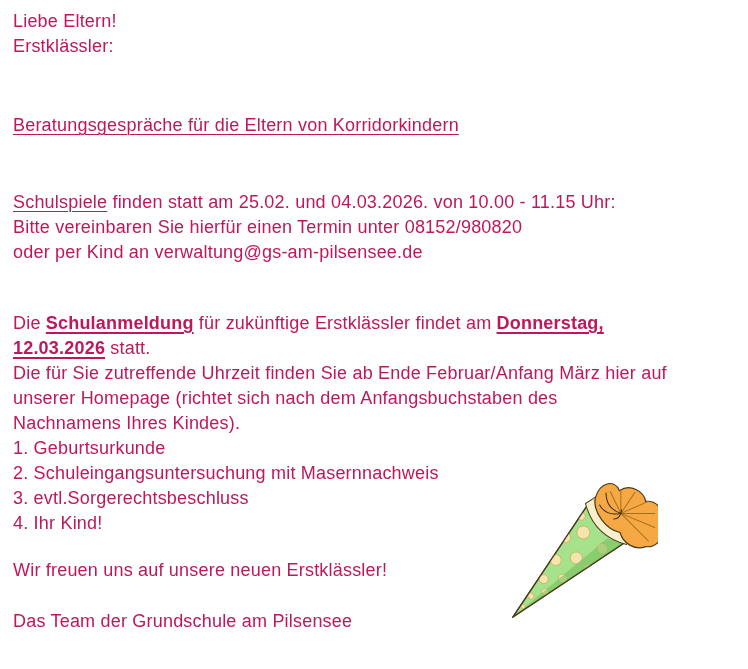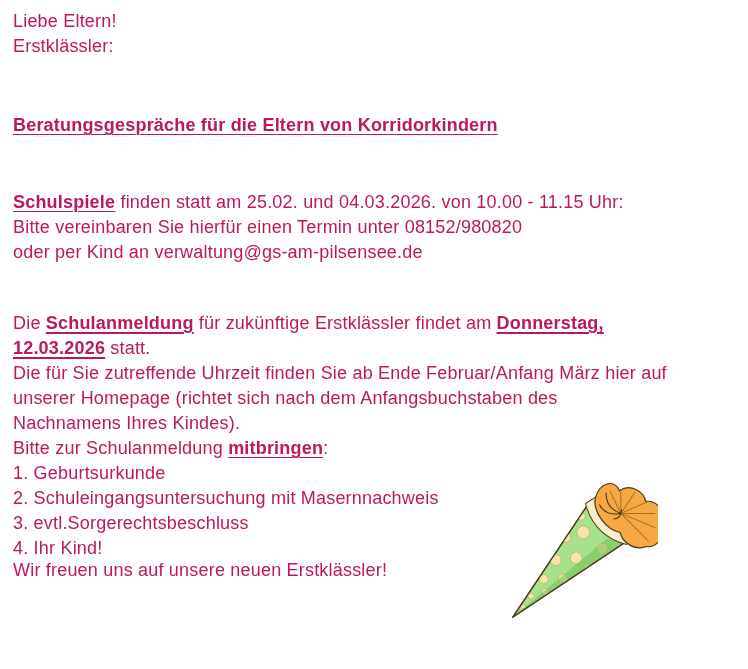--- a/index.html
+++ b/index.html
@@ -8,21 +8,21 @@
     width:748px; height:669px;
     background:#ffffff;
     overflow:hidden;
     font-family:"Liberation Sans","DejaVu Sans",sans-serif;
     font-size:18px;
     letter-spacing:0.2px;
     color:#be185d;
   }
   .para { position:absolute; left:13px; }
   .line { line-height:25px; white-space:nowrap; }
-  .u  { text-decoration:underline; text-underline-offset:3px; text-decoration-thickness:1.3px;font-weight:bold; }
+  .u  { text-decoration:underline; text-underline-offset:3px; text-decoration-thickness:1.3px; }
   .bu { font-weight:bold; text-decoration:underline; text-underline-offset:3px; text-decoration-thickness:1.6px; }
   #schultuete-svg { position:absolute; left:496px; top:472px; width:162px; height:162px; }
 </style>
 </head>
 <body>
 
 <div id="page">
 
   <div class="para" style="top:9px">
     <div class="line"><span>Liebe Eltern!</span></div>
@@ -38,31 +38,33 @@
     <div class="line"><span>Bitte vereinbaren Sie hierfür einen Termin unter 08152/980820</span></div>
     <div class="line"><span>oder per Kind an verwaltung@gs-am-pilsensee.de</span></div>
   </div>
 
   <div class="para" style="top:311px">
     <div class="line"><span>Die </span><span class="bu">Schulanmeldung</span><span> für zukünftige Erstklässler findet am </span><span class="bu">Donnerstag,</span></div>
     <div class="line"><span class="bu">12.03.2026</span><span> statt.</span></div>
     <div class="line"><span>Die für Sie zutreffende Uhrzeit finden Sie ab Ende Februar/Anfang März hier auf</span></div>
     <div class="line"><span>unserer Homepage (richtet sich nach dem Anfangsbuchstaben des</span></div>
     <div class="line"><span>Nachnamens Ihres Kindes).</span></div>
-    <div class="line"><span>Bitte zur Schulanmeldung </span><span class="u">mitbringen</span><span>:</span></div>
     <div class="line"><span>1. Geburtsurkunde</span></div>
     <div class="line"><span>2. Schuleingangsuntersuchung mit Masernnachweis</span></div>
     <div class="line"><span>3. evtl.Sorgerechtsbeschluss</span></div>
     <div class="line"><span>4. Ihr Kind!</span></div>
   </div>
 
   <div class="para" style="top:558px">
     <div class="line"><span>Wir freuen uns auf unsere neuen Erstklässler!</span></div>
   </div>
 
+  <div class="para" style="top:609px">
+    <div class="line"><span>Das Team der Grundschule am Pilsensee</span></div>
+  </div>
 
   <svg id="schultuete-svg" viewBox="0 0 162 162" aria-hidden="true">
     <defs>
       <clipPath id="coneClip">
         <path d="M 81,172 L 54,37 Q 81,53 108,37 Z"></path>
       </clipPath>
     </defs>
     <g transform="rotate(45 81 81)">
 
       <path d="M 81,172 L 54,37 Q 81,53 108,37 Z" stroke="#4a3b1e" stroke-width="1.2" stroke-linejoin="round" fill="#a6e18c"></path>

